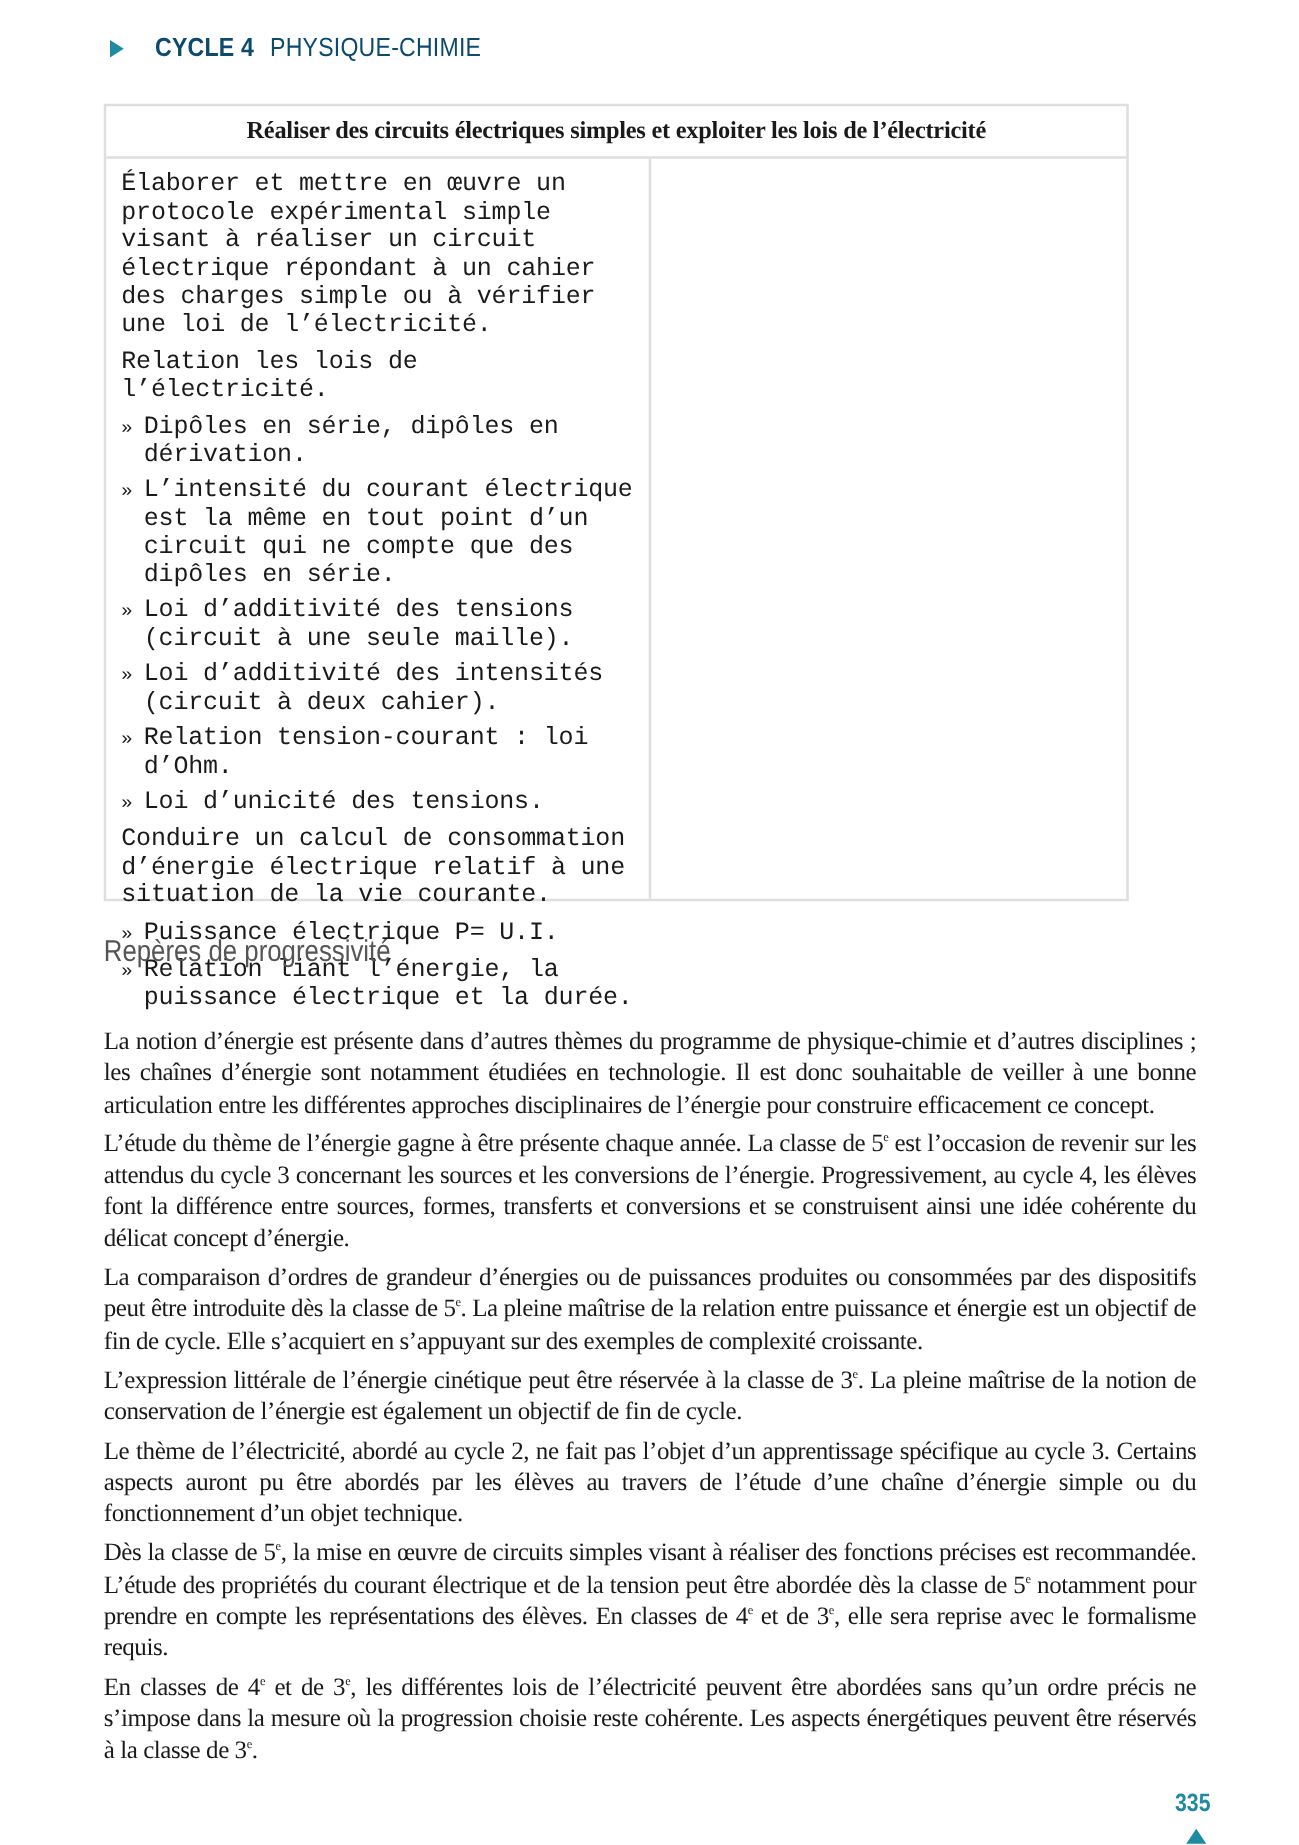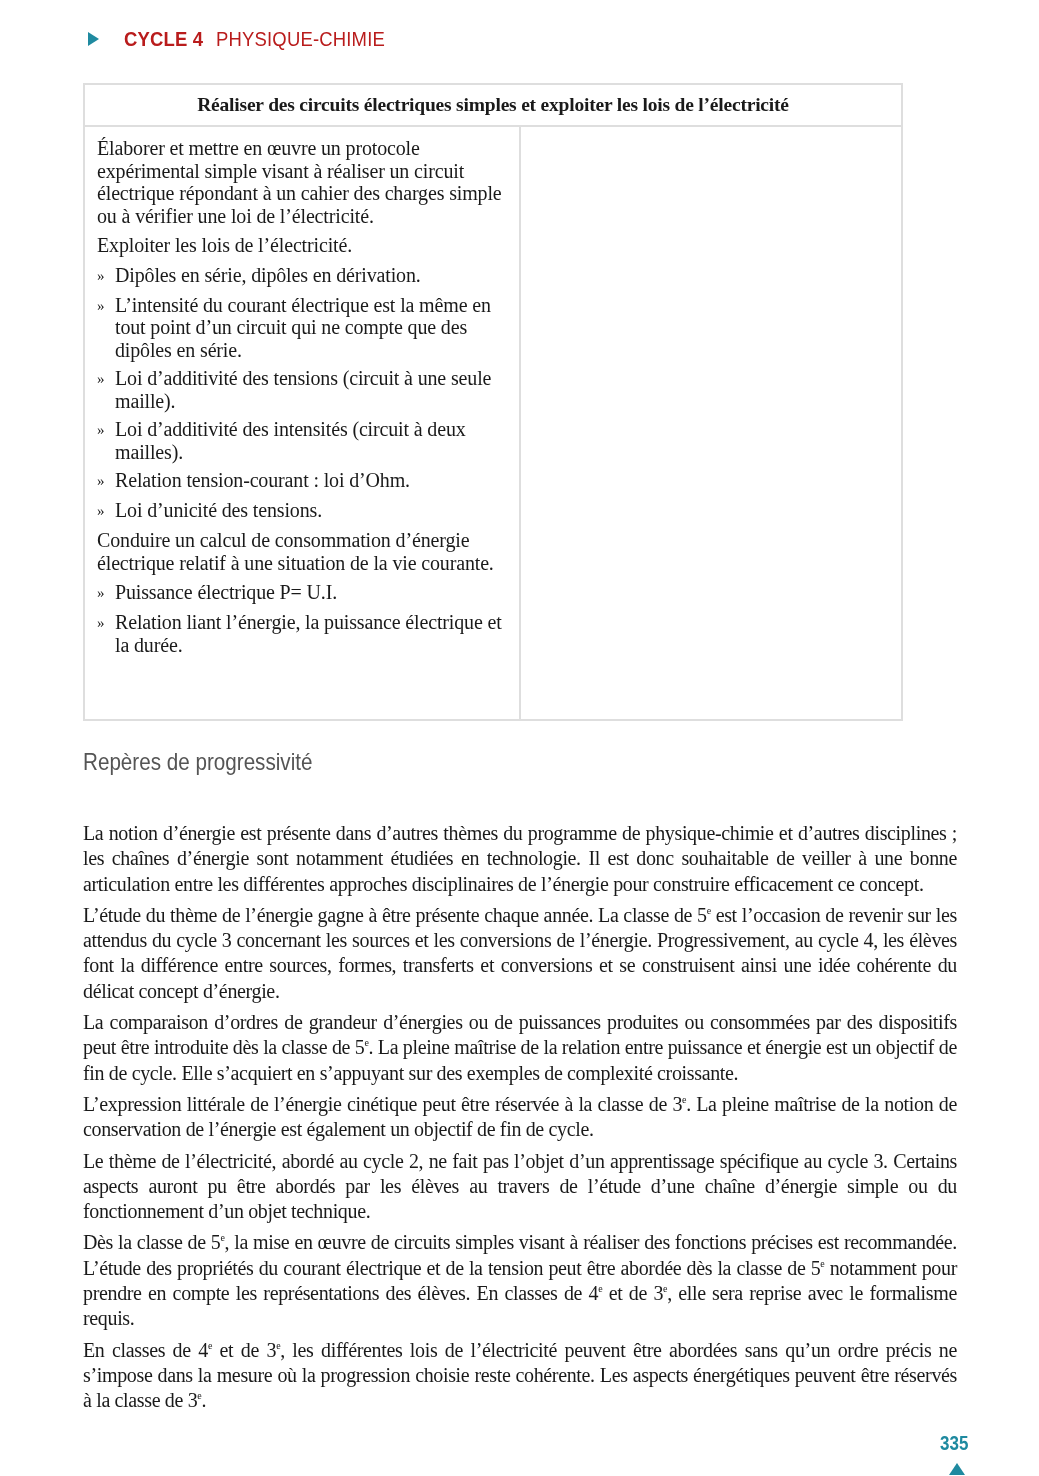--- a/index.html
+++ b/index.html
@@ -16,21 +16,21 @@
       color: #1a1a1a;
     }
     .running-header {
       position: absolute;
       left: 88px;
       top: 24px;
       height: 30px;
       display: flex;
       align-items: center;
       font-family: "Liberation Sans", "DejaVu Sans", sans-serif;
-      color: #b91c1c;
+      color: #0c4a6e;
       font-size: 21px;
       letter-spacing: 0.2px;
     }
     .running-header .arrow {
       width: 0;
       height: 0;
       border-top: 7px solid transparent;
       border-bottom: 7px solid transparent;
       border-left: 11px solid #1f8aa0;
       margin-right: 25px;
@@ -64,20 +64,21 @@
       display: flex;
       align-items: center;
       justify-content: center;
       font-weight: bold;
       font-size: 19.5px;
       letter-spacing: -0.2px;
     }
     .table .tbody {
       display: flex;
       height: calc(100% - 42px);
+      font-family: Liberation Mono, monospace;
     }
     .col {
       box-sizing: border-box;
       padding: 10px 12px 0 12px;
       font-size: 20px;
       line-height: 22.5px;
       letter-spacing: -0.15px;
     }
     .col-left {
       width: 436px;
@@ -166,37 +167,37 @@
   <span class="arrow"></span>
   <span class="cycle">CYCLE 4</span>
   <span class="subject">PHYSIQUE-CHIMIE</span>
 </div>
 
 <div class="table">
   <div class="thead">Réaliser des circuits électriques simples et exploiter les lois de l’électricité</div>
   <div class="tbody">
     <div class="col col-left">
       <p class="para">Élaborer et mettre en œuvre un protocole expérimental simple visant à réaliser un circuit électrique répondant à un cahier des charges simple ou à vérifier une loi de l’électricité.</p>
-      <p class="para">Exploiter les lois de l’électricité.</p>
+      <p class="para">Relation les lois de l’électricité.</p>
 
       <div class="bullet">
         <span class="mark">»</span>
         <span class="txt">Dipôles en série, dipôles en dérivation.</span>
       </div>
       <div class="bullet">
         <span class="mark">»</span>
         <span class="txt">L’intensité du courant électrique est la même en tout point d’un circuit qui ne compte que des dipôles en série.</span>
       </div>
       <div class="bullet">
         <span class="mark">»</span>
         <span class="txt">Loi d’additivité des tensions (circuit à une seule maille).</span>
       </div>
       <div class="bullet">
         <span class="mark">»</span>
-        <span class="txt">Loi d’additivité des intensités (circuit à deux mailles).</span>
+        <span class="txt">Loi d’additivité des intensités (circuit à deux cahier).</span>
       </div>
       <div class="bullet">
         <span class="mark">»</span>
         <span class="txt">Relation tension-courant : loi d’Ohm.</span>
       </div>
       <div class="bullet">
         <span class="mark">»</span>
         <span class="txt">Loi d’unicité des tensions.</span>
       </div>
 

